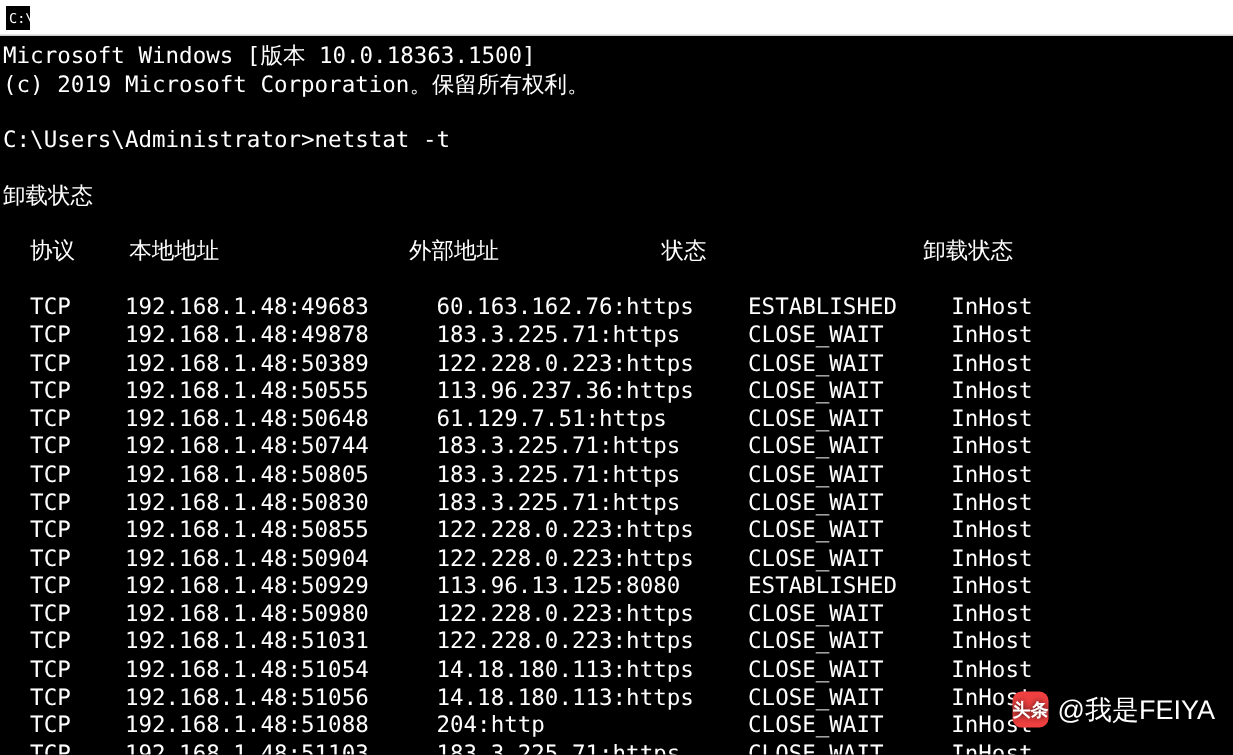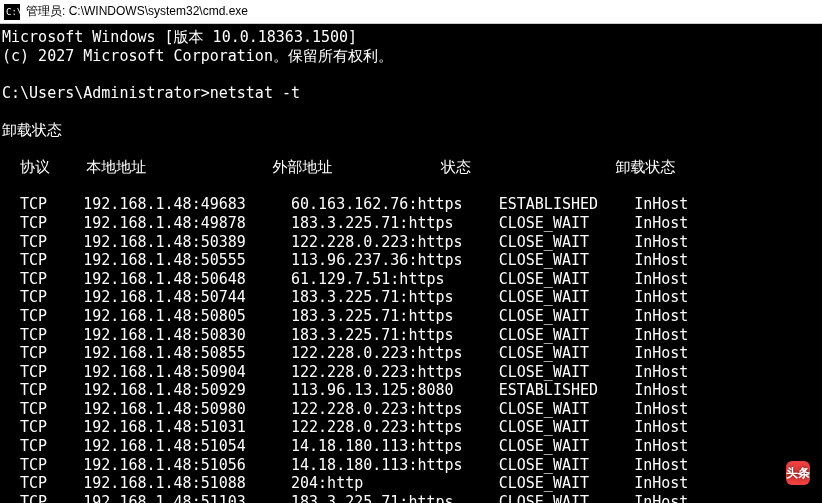--- a/index.html
+++ b/index.html
@@ -74,25 +74,24 @@
 </head>
 <body>
 
 <div class="titlebar">
   <span class="titlebar-icon">
     <svg viewBox="0 0 16 16">
         <rect x="0" y="0" width="16" height="16" fill="#000"></rect>
         <text x="2" y="11" font-size="9" fill="#fff" font-family="monospace">C:\</text>
       </svg>
   </span>
-  <span>管理员: C:\WINDOWS\system32\cmd.exe</span>
 </div>
 
 <div class="terminal"><span>Microsoft Windows [版本 10.0.18363.1500]</span>
-<span>(c) 2027 Microsoft Corporation。保留所有权利。</span>
+<span>(c) 2019 Microsoft Corporation。保留所有权利。</span>
 
 <span>C:\Users\Administrator&gt;</span><span>netstat -t</span>
 
 <span>卸载状态</span>
 
 <span id="table-header">  协议    本地地址              外部地址            状态                卸载状态
 </span>
 <span id="table-body">  TCP    192.168.1.48:49683     60.163.162.76:https    ESTABLISHED    InHost
   TCP    192.168.1.48:49878     183.3.225.71:https     CLOSE_WAIT     InHost
   TCP    192.168.1.48:50389     122.228.0.223:https    CLOSE_WAIT     InHost
@@ -111,13 +110,14 @@
   TCP    192.168.1.48:51088     204:http               CLOSE_WAIT     InHost
   TCP    192.168.1.48:51103     183.3.225.71:https     CLOSE_WAIT     InHost
   TCP    192.168.1.48:51395     59.63.235.57:https     CLOSE_WAIT     InHost
   TCP    192.168.1.48:51410     204:http               CLOSE_WAIT     InHost
   TCP    192.168.1.48:51420     204:http               CLOSE_WAIT     InHost
   TCP    192.168.1.48:51458     183.3.225.71:https     CLOSE_WAIT     InHost
 </span></div>
 
 <div class="watermark">
   <span class="watermark-logo">头条</span>
+  <span>@我是FEIYA</span>
 </div>
 
 </body></html>

